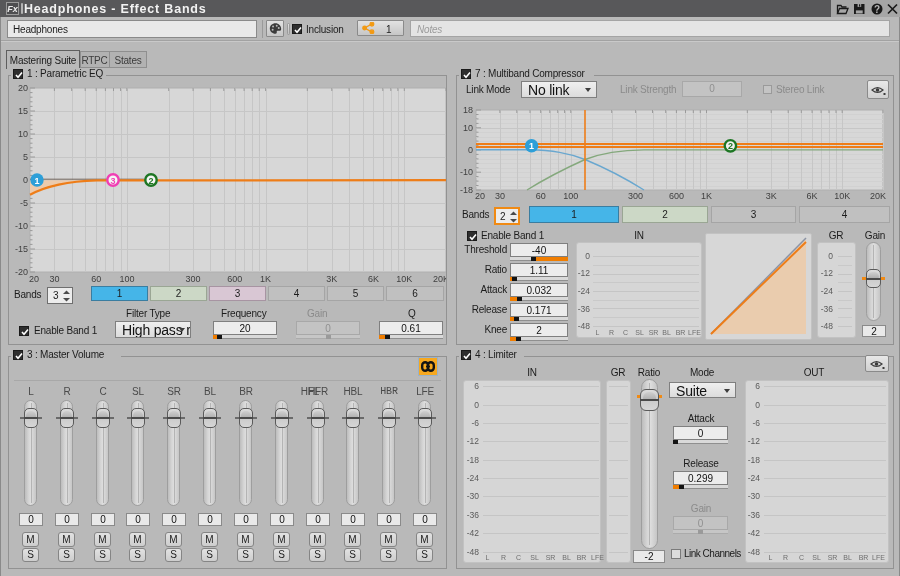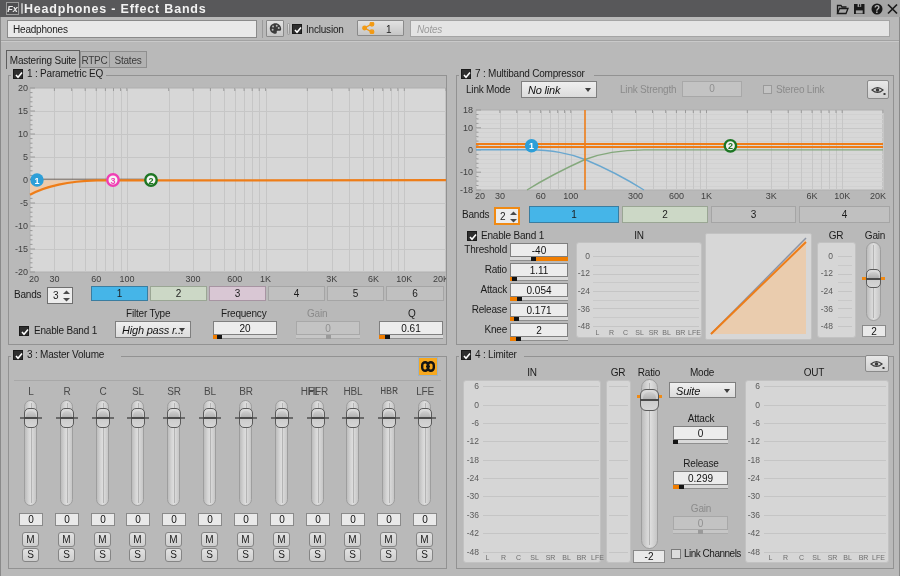--- a/index.html
+++ b/index.html
@@ -12,21 +12,21 @@
 .cb svg{position:absolute;left:0;top:0;}
 .cbu{position:absolute;width:10px;height:10px;background:#dcdcdc;border:1px solid #7a7a7a;}
 .cbd{position:absolute;width:9px;height:9px;background:#c4c4c4;border:1px solid #9a9a9a;}
 .grp{position:absolute;border:1px solid #929292;}
 .inp{position:absolute;background:#ececec;border:1px solid #7f7f7f;font-size:10px;color:#111;text-align:center;line-height:13px;}
 .inpd{position:absolute;background:#c3c3c3;border:1px solid #a8a8a8;font-size:10px;color:#909090;text-align:center;line-height:13px;}
 .strip{position:absolute;height:4px;background:#d9d9d9;border-bottom:1px solid #8f8f8f;}
 .stripd{position:absolute;height:4px;background:#c6c6c6;border-bottom:1px solid #ababab;}
 .knob{position:absolute;top:0;width:5px;height:4px;background:#141414;}
 .oseg{position:absolute;top:0;height:4px;background:#f07d00;}
-.drop{position:absolute;background:linear-gradient(#efefef,#dcdcdc);border:1px solid #7f7f7f;font-size:11px;letter-spacing:-0.2px;color:#111;overflow:hidden;font-style:italic;}
+.drop{position:absolute;background:linear-gradient(#efefef,#dcdcdc);border:1px solid #7f7f7f;font-size:14px;letter-spacing:-0.2px;color:#111;overflow:hidden;}
 .drop .tx{position:absolute;left:6px;top:1px;line-height:14px;white-space:nowrap;}
 .drop .ar{position:absolute;right:5px;top:6px;width:0;height:0;border-left:3.5px solid transparent;border-right:3.5px solid transparent;border-top:4.5px solid #3c3c3c;}
 .btnband{position:absolute;border:1px solid #8f8f8f;font-size:10px;text-align:center;color:#1c1c1c;}
 .meter{position:absolute;background:#d6d6d6;border:1px solid #c2c2c2;border-radius:3px;}
 .mlab{position:absolute;font-size:8.5px;color:#5a5a5a;text-align:right;}
 .mline{position:absolute;height:1px;background:#c5c5c5;}
 .chl{position:absolute;font-size:7px;color:#6e6e6e;}
 .vbox{position:absolute;background:#e9e9e9;border:1px solid #8a8a8a;font-size:10px;color:#111;text-align:center;}
 .msbtn{position:absolute;width:17px;height:14px;background:linear-gradient(#e2e2e2,#cdcdcd);border:1px solid #858585;border-radius:3px;font-size:10px;color:#222;text-align:center;line-height:12px;}
 .ftrack{position:absolute;width:13px;background:linear-gradient(90deg,#bdbdbd,#d6d6d6 35%,#dedede 55%,#c6c6c6);border:1px solid #9e9e9e;border-radius:7px;}
@@ -612,21 +612,21 @@
     <div class="oseg" style="left:26px;width:32px;"></div>
     <div class="knob" style="left:21px;"></div>
   </div>
 <div class="abs lbl" style="left:440px;top:264px;width:67px;text-align:right;">Ratio</div>
 <div class="inp" style="left:510px;top:263px;width:58px;height:14px;">1.11</div>
 <div class="strip" style="left:510px;top:277px;width:58px;">
     <div class="oseg" style="left:0;width:2px;"></div>
     <div class="knob" style="left:2px;"></div>
   </div>
 <div class="abs lbl" style="left:440px;top:284px;width:67px;text-align:right;">Attack</div>
-<div class="inp" style="left:510px;top:283px;width:58px;height:14px;">0.054</div>
+<div class="inp" style="left:510px;top:283px;width:58px;height:14px;">0.032</div>
 <div class="strip" style="left:510px;top:297px;width:58px;">
     <div class="oseg" style="left:0;width:7px;"></div>
     <div class="knob" style="left:7px;"></div>
   </div>
 <div class="abs lbl" style="left:440px;top:304px;width:67px;text-align:right;">Release</div>
 <div class="inp" style="left:510px;top:303px;width:58px;height:14px;">0.171</div>
 <div class="strip" style="left:510px;top:317px;width:58px;">
     <div class="oseg" style="left:0;width:4px;"></div>
     <div class="knob" style="left:4px;"></div>
   </div>

